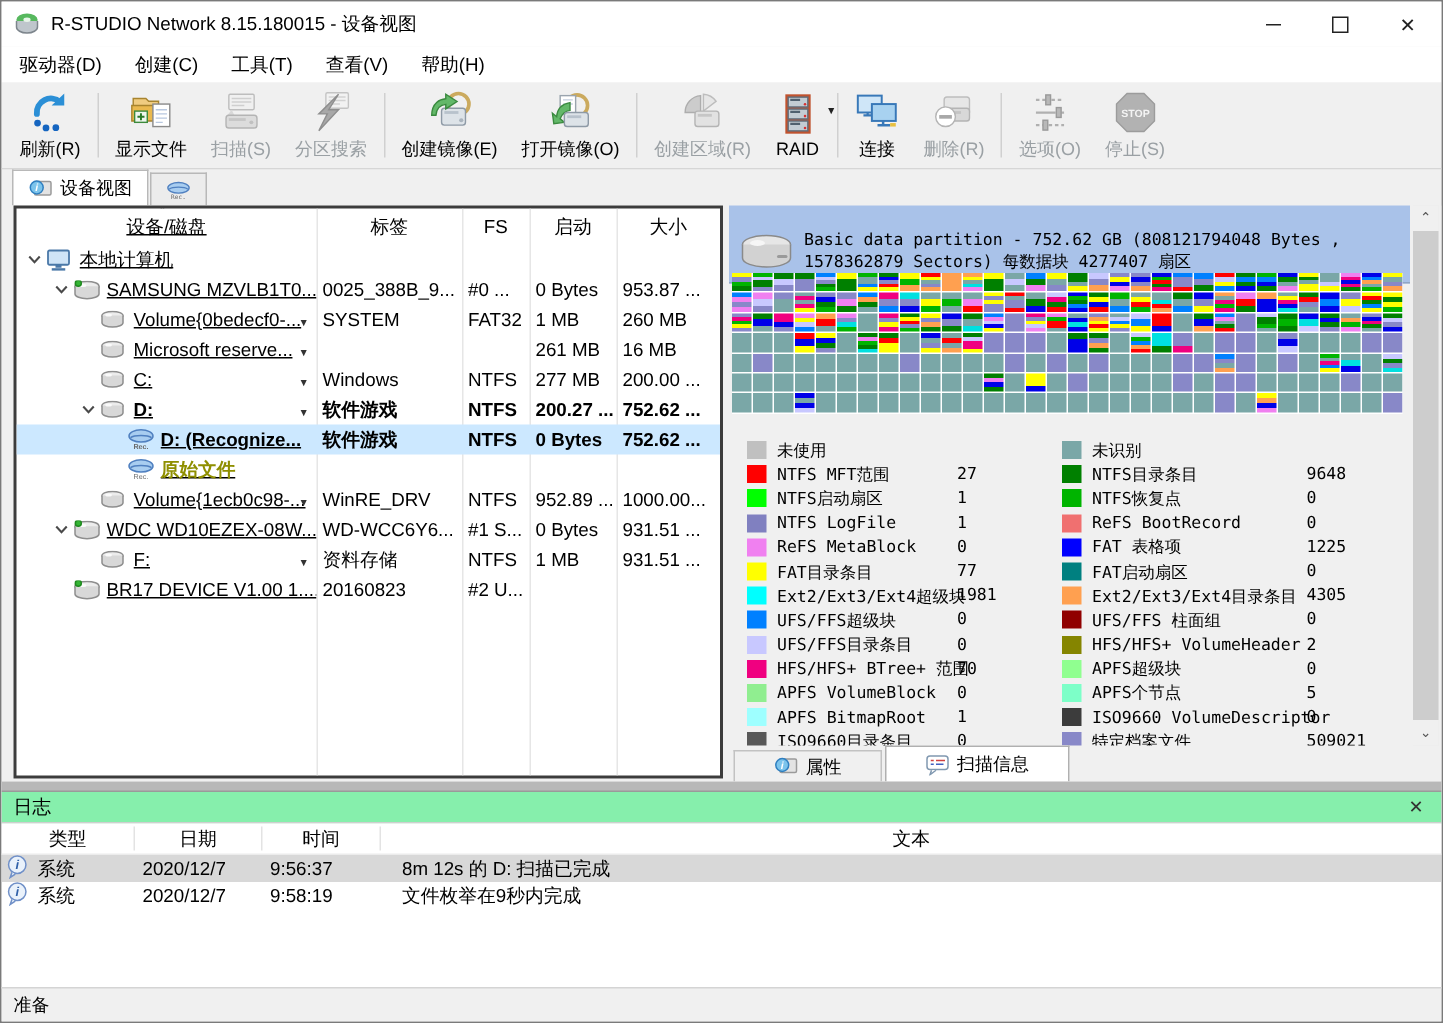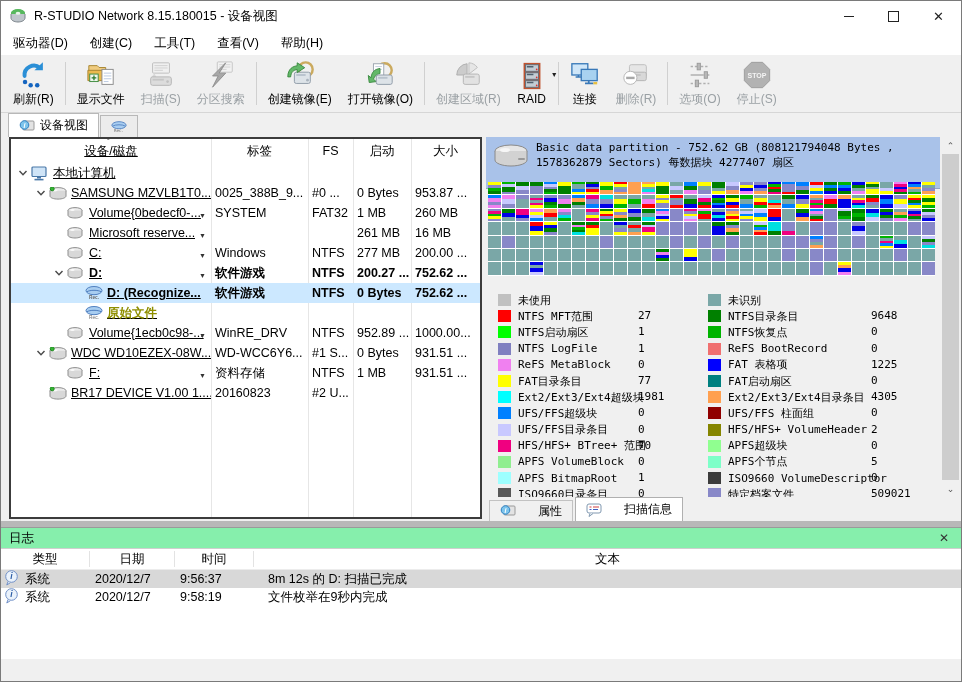--- a/index.html
+++ b/index.html
@@ -61,21 +61,21 @@
   .node-icon{width:19px;display:inline-flex;flex:none;margin-right:3px;align-items:center;}
   .node-text{overflow:hidden;white-space:nowrap;}
   .gold{color:#8f8f00;font-weight:bold;}
   .dd-arrow{position:absolute;right:5px;top:6px;font-size:7px;color:#333;}
 
   .vsplit{position:absolute;left:481px;top:0;width:4px;height:382px;background:#f0f0f0;}
 
   
   .scan-panel{position:absolute;left:485px;top:0;right:0;height:384px;background:#f0f0f0;}
   .scan-header{position:absolute;left:0;top:0;right:21px;height:52px;background:#a9c2e9;border-bottom:1px solid #8fa6c6;
-    display:flex;align-items:flex-start;padding:0 4px;box-sizing:border-box;}
+    display:flex;align-items:flex-start;padding:12px 4px;box-sizing:border-box;}
   .scan-header .disk{flex:none;margin:6px 6px 0 2px;}
   .scan-header-text{font-family:"DejaVu Sans Mono","Liberation Mono",monospace;font-size:11px;line-height:15px;padding-top:3px;width:405px;}
   .block-map{position:absolute;left:2px;top:45px;width:447px;height:94px;background:#fff;
     display:grid;grid-template-columns:repeat(32,13px);grid-auto-rows:12.4px;gap:1px;overflow:hidden;}
   .map-cell{width:13px;height:12.4px;}
   .legend{position:absolute;left:0;top:150px;right:21px;bottom:24px;background:#f0f0f0;overflow:hidden;}
   .legend-col{position:absolute;top:5px;}
   .legend-col.lc-left{left:12px;width:205px;}
   .legend-col.lc-right{left:222px;width:245px;}
   .legend-item{position:relative;height:16.2px;display:flex;align-items:center;
@@ -86,21 +86,21 @@
   .lc-right .l-count{left:163px;}
 
   .scan-scroll{position:absolute;right:2px;top:0;width:17px;bottom:24px;background:#e8e8e8;}
   .sarrow{position:absolute;left:0;width:17px;height:17px;background:#f0f0f0;display:flex;align-items:center;justify-content:center;
     font-size:9px;color:#555;}
   .sarrow.up{top:0;}
   .sarrow.down{bottom:0;}
   .sthumb{position:absolute;left:0;top:17px;bottom:17px;width:17px;background:#cdcdcd;}
 
   .scan-tabs{position:absolute;left:3px;bottom:0;height:24px;display:flex;align-items:flex-end;}
-  .stab{display:flex;align-items:center;gap:22px;padding:0 10px;height:20px;background:#f0f0f0;border:1px solid #c2c2c2;border-bottom:none;margin-right:2px;font-size:12px;}
+  .stab{display:flex;align-items:center;gap:5px;padding:0 26px;height:20px;background:#f0f0f0;border:1px solid #c2c2c2;border-bottom:none;margin-right:2px;font-size:12px;}
   .stab.active{background:#fff;height:23px;border-color:#b0b0b0;}
   .stab .ti{width:16px;height:14px;}
 
   
   .log-panel{position:absolute;left:0;top:520px;right:0;height:138px;background:#fff;}
   .log-splitter{height:6px;background:#b8b8b8;border-bottom:1px solid #9a9a9a;}
   .log-title{height:20px;background:#86efac;border-bottom:1px solid #cfcfcf;display:flex;align-items:center;padding:0 8px;font-size:12.5px;}
   .log-close{margin-left:auto;font-size:12px;color:#333;padding:0 4px;}
   .log-header{height:20px;display:flex;align-items:center;background:#fff;border-bottom:1px solid #ececec;font-size:12.5px;}
   .log-header .hc{text-align:center;border-right:1px solid #e3e3e3;box-sizing:border-box;height:16px;line-height:16px;}
@@ -989,14 +989,17 @@
               </svg></span>
             <span>系统</span>
           </div>
           <div class="lr-date">2020/12/7</div>
           <div class="lr-time">9:58:19</div>
           <div class="lr-text">文件枚举在9秒内完成</div>
         </div>
       </div>
   </div>
 
+  <div class="statusbar">
+    <span>准备</span>
+  </div>
 
 </div>
 
 </body></html>

